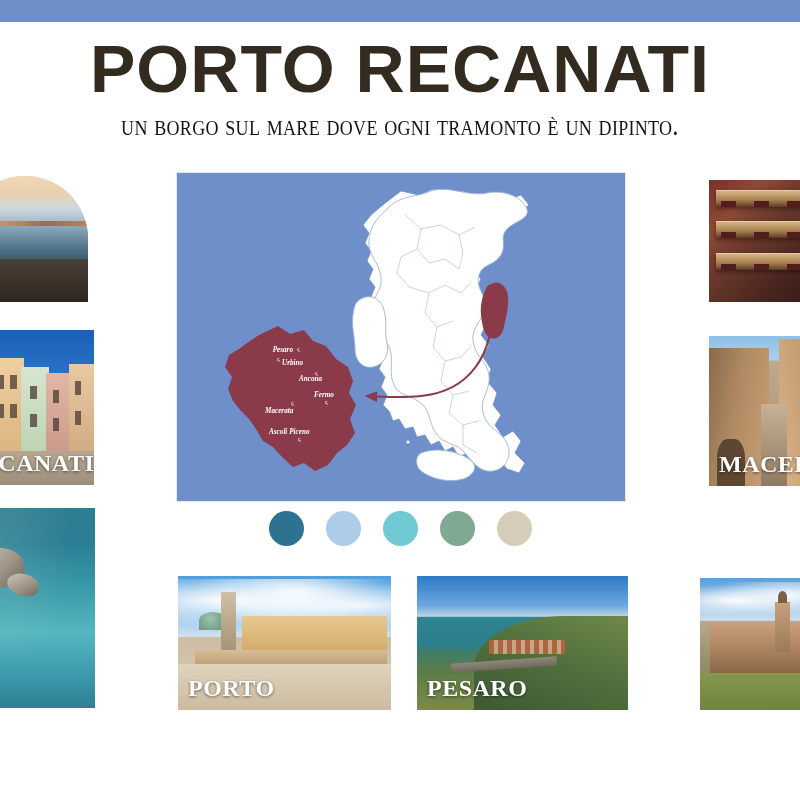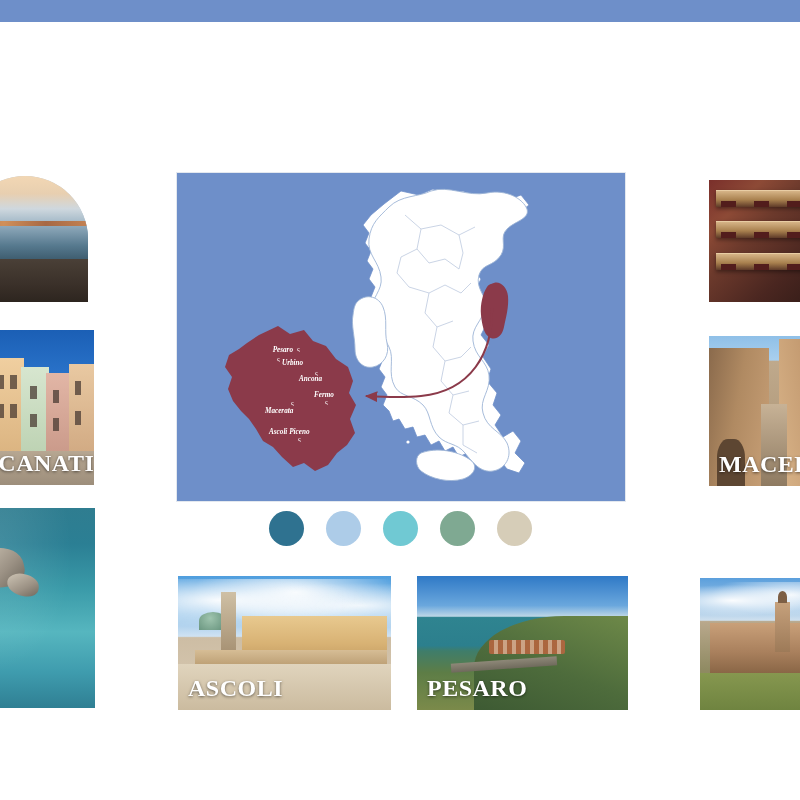--- a/index.html
+++ b/index.html
@@ -202,20 +202,24 @@
   }
   .swatch{width:35px;height:35px;border-radius:50%;}
 </style>
 </head>
 <body>
 
 <div class="stage">
 
   <div class="top-banner" style="background: rgb(110, 143, 201);"></div>
 
+  <div class="header">
+    <div class="title" style="color: rgb(51, 43, 32);">PORTO RECANATI</div>
+    <div class="subtitle">Un borgo sul mare dove ogni tramonto è un dipinto.</div>
+  </div>
 
   <div class="photo" style="left:-38px;top:176px;width:126px;height:126px;border-radius:63px 63px 0 0;">
     <div class="sky-sunset"></div>
     <div class="sunset-strip"></div>
     <div class="sunset-sea"></div>
     <div class="sunset-sand"></div>
 
   </div>
 
   <div class="photo" style="left:-46px;top:330px;width:140px;height:155px;">
@@ -291,21 +295,21 @@
   </div>
 
   <div class="photo" style="left:178px;top:576px;width:213px;height:134px;">
     <div class="piazza"></div>
     <div class="clouds"></div>
     <div class="dome"></div>
     <div class="tower"></div>
     <div class="palace"></div>
     <div class="arcade"></div>
     <div class="pavement"></div>
-    <div class="cap big">ASCOLI</div>
+    <div class="cap big">PORTO</div>
   </div>
 
   <div class="photo" style="left:417px;top:576px;width:211px;height:134px;">
     <div class="coast"></div>
     <div class="headland"></div>
     <div class="roofs"></div>
     <div class="wallline"></div>
     <div class="cap big">PESARO</div>
   </div>
 

